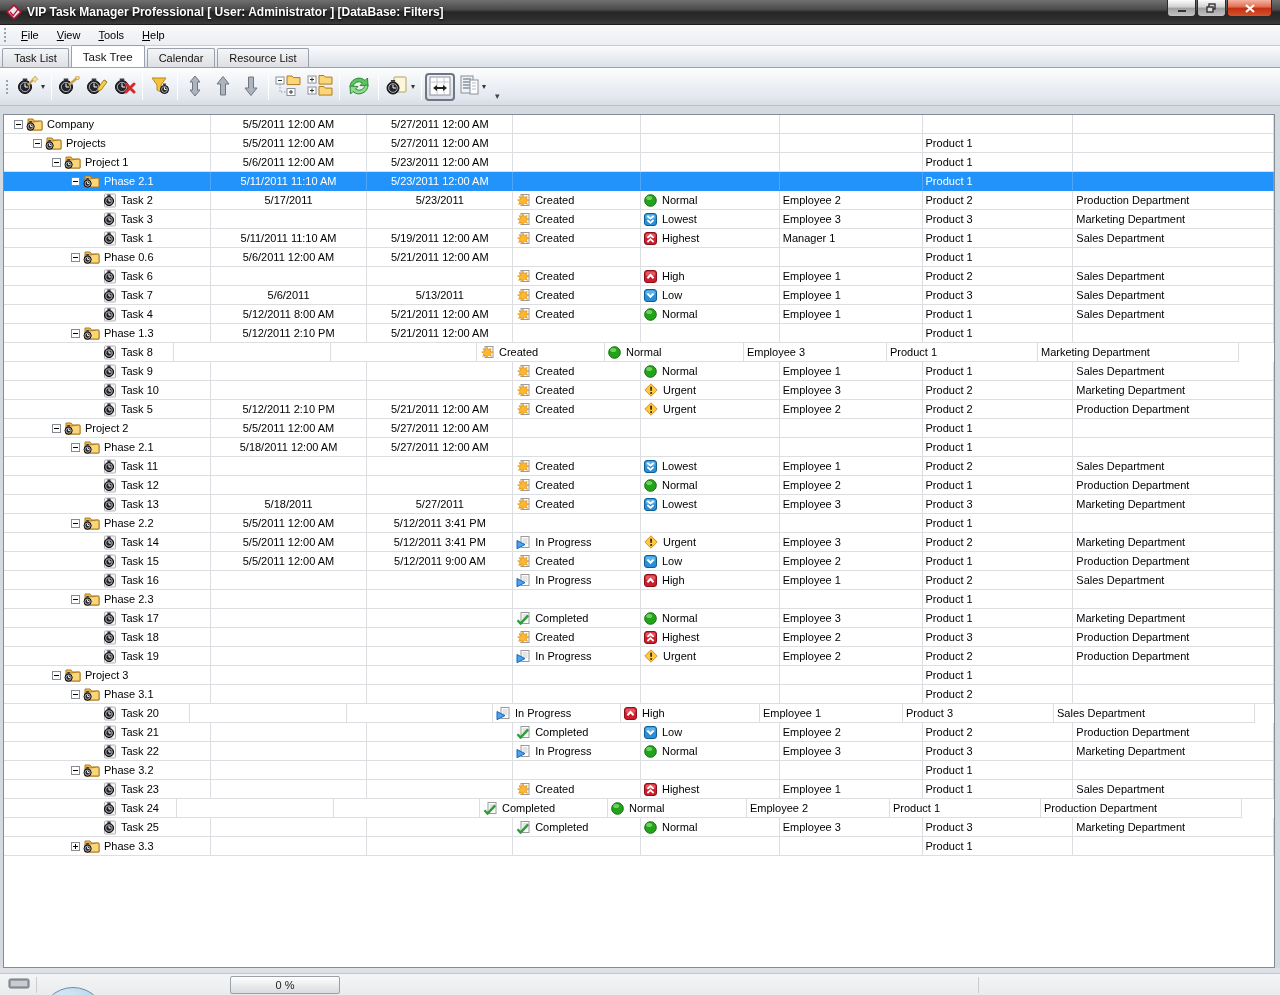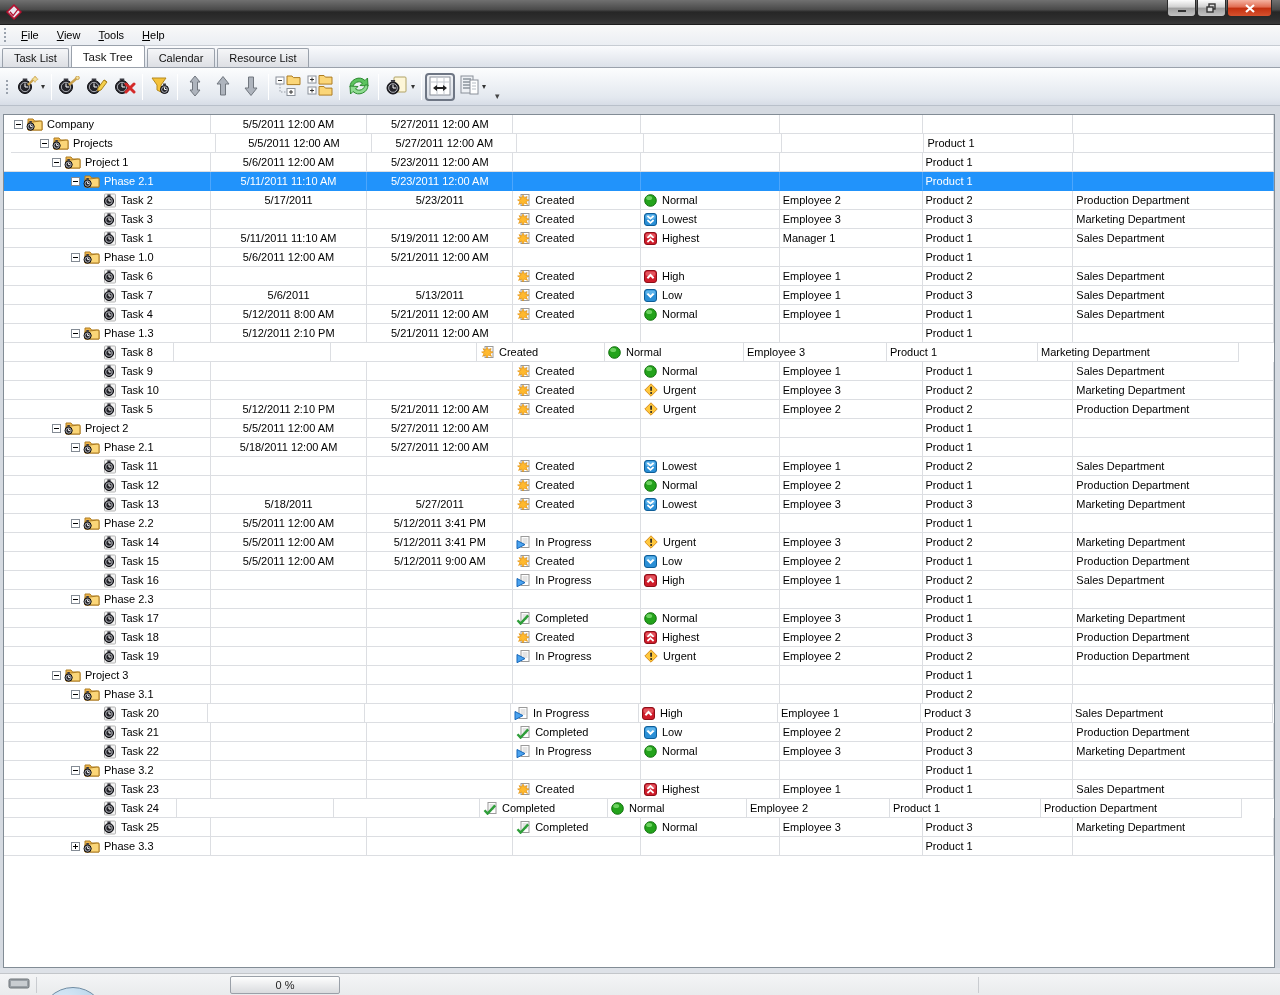--- a/index.html
+++ b/index.html
@@ -64,20 +64,21 @@
 <body>
 
 <div class="titlebar">
   <span class="app-icon">
     <svg width="16" height="16" viewBox="0 0 16 16">
         <path d="M8 0 L16 8 L8 16 L0 8 Z" fill="#b40f2e"></path>
         <path d="M8 2.2 L13.8 8 L8 13.8 L2.2 8 Z" fill="#e8e6ef"></path>
         <path d="M4.4 7.2 L7.2 10.4 L11.8 4.4 L12.8 5.2 L7.2 12.4 L3.4 8.2 Z" fill="#b40f2e"></path>
       </svg>
   </span>
+  <span class="title-text">VIP Task Manager Professional [ User: Administrator ] [DataBase: Filters]</span>
   <div class="winbtns">
     <div class="winbtn">
         <svg width="10" height="9">
           <rect x="1" y="6" width="8" height="2" fill="#333"></rect>
         </svg>
       </div>
     <div class="winbtn">
         <svg width="11" height="10">
           <rect x="3" y="1" width="6" height="5" fill="none" stroke="#333" stroke-width="1.4"></rect>
           <rect x="1" y="4" width="6" height="5" fill="#dcdcdc" stroke="#333" stroke-width="1.4"></rect>
@@ -274,21 +275,21 @@
         </div>
         <div class="cell center" style="width: 157px;">5/5/2011 12:00 AM</div>
         <div class="cell center" style="width: 146px;">5/27/2011 12:00 AM</div>
         <div class="cell" style="width: 128px;"></div>
         <div class="cell" style="width: 139px;"></div>
         <div class="cell" style="width: 143px;"></div>
         <div class="cell" style="width: 151px;"></div>
         <div class="cell" style="width: 201px;"></div>
       </div>
       <div class="grid-row">
-        <div class="cell namecell" style="width: 207px; margin-left: 7px;">
+        <div class="cell namecell" style="width: 207px;">
           <span class="indent" style="width: 29px;"></span>
           <span class="expander"></span>
           <span class="hl">
             <span class="node-icon">
               <svg width="17" height="14" viewBox="0 0 17 14">
                 <path d="M2 2 h5 l1.6 2 H16 v9 H2 Z" fill="#f0b64b" stroke="#ad7d22"></path>
                 <path d="M2 5.6 L14.5 4 L16 5.6 V13 H2 Z" fill="#fbd678" stroke="#ad7d22"></path>
                 <g>
                   <circle cx="4.6" cy="9.6" r="3.6" fill="#24242a" stroke="#0c0c10"></circle>
                   <circle cx="4.6" cy="9.6" r="2.592" fill="none" stroke="#cfd2d8" stroke-width="0.8"></circle>
@@ -508,21 +509,21 @@
                 <path d="M2 2 h5 l1.6 2 H16 v9 H2 Z" fill="#f0b64b" stroke="#ad7d22"></path>
                 <path d="M2 5.6 L14.5 4 L16 5.6 V13 H2 Z" fill="#fbd678" stroke="#ad7d22"></path>
                 <g>
                   <circle cx="4.6" cy="9.6" r="3.6" fill="#24242a" stroke="#0c0c10"></circle>
                   <circle cx="4.6" cy="9.6" r="2.592" fill="none" stroke="#cfd2d8" stroke-width="0.8"></circle>
                   <path d="M4.6 7.619999999999999 L4.6 9.6 L6.3999999999999995 9.6" stroke="#fff" stroke-width="1" fill="none"></path>
                   <rect x="3.34" y="4" width="2.52" height="1.8" fill="#3a3a42"></rect>
                 </g>
               </svg>
             </span>
-            <span>Phase 1.0</span>
+            <span>Phase 0.6</span>
           </span>
         </div>
         <div class="cell center" style="width: 157px;">5/6/2011 12:00 AM</div>
         <div class="cell center" style="width: 146px;">5/21/2011 12:00 AM</div>
         <div class="cell" style="width: 128px;"></div>
         <div class="cell" style="width: 139px;"></div>
         <div class="cell" style="width: 143px;"></div>
         <div class="cell" style="width: 151px;">Product 1</div>
         <div class="cell" style="width: 201px;"></div>
       </div>
@@ -1431,21 +1432,21 @@
         </div>
         <div class="cell center" style="width: 157px;"></div>
         <div class="cell center" style="width: 146px;"></div>
         <div class="cell" style="width: 128px;"></div>
         <div class="cell" style="width: 139px;"></div>
         <div class="cell" style="width: 143px;"></div>
         <div class="cell" style="width: 151px;">Product 2</div>
         <div class="cell" style="width: 201px;"></div>
       </div>
       <div class="grid-row">
-        <div class="cell namecell" style="width: 204px;">
+        <div class="cell namecell" style="width: 186px;">
           <span class="indent" style="width: 86px;"></span>
           <span style="width: 12px; flex: 0 0 12px;"></span>
           <span class="hl">
             <span class="node-icon">
               <svg width="15" height="15" viewBox="0 0 15 15">
                 <rect x="2.5" y="1" width="11" height="13" rx="1" fill="#f2f2f2" stroke="#b6b6b6"></rect>
                 <g>
                   <circle cx="7" cy="8" r="4.6" fill="#24242a" stroke="#0c0c10"></circle>
                   <circle cx="7" cy="8" r="3.312" fill="none" stroke="#cfd2d8" stroke-width="0.8"></circle>
                   <path d="M7 5.470000000000001 L7 8 L9.3 8" stroke="#fff" stroke-width="1" fill="none"></path>

